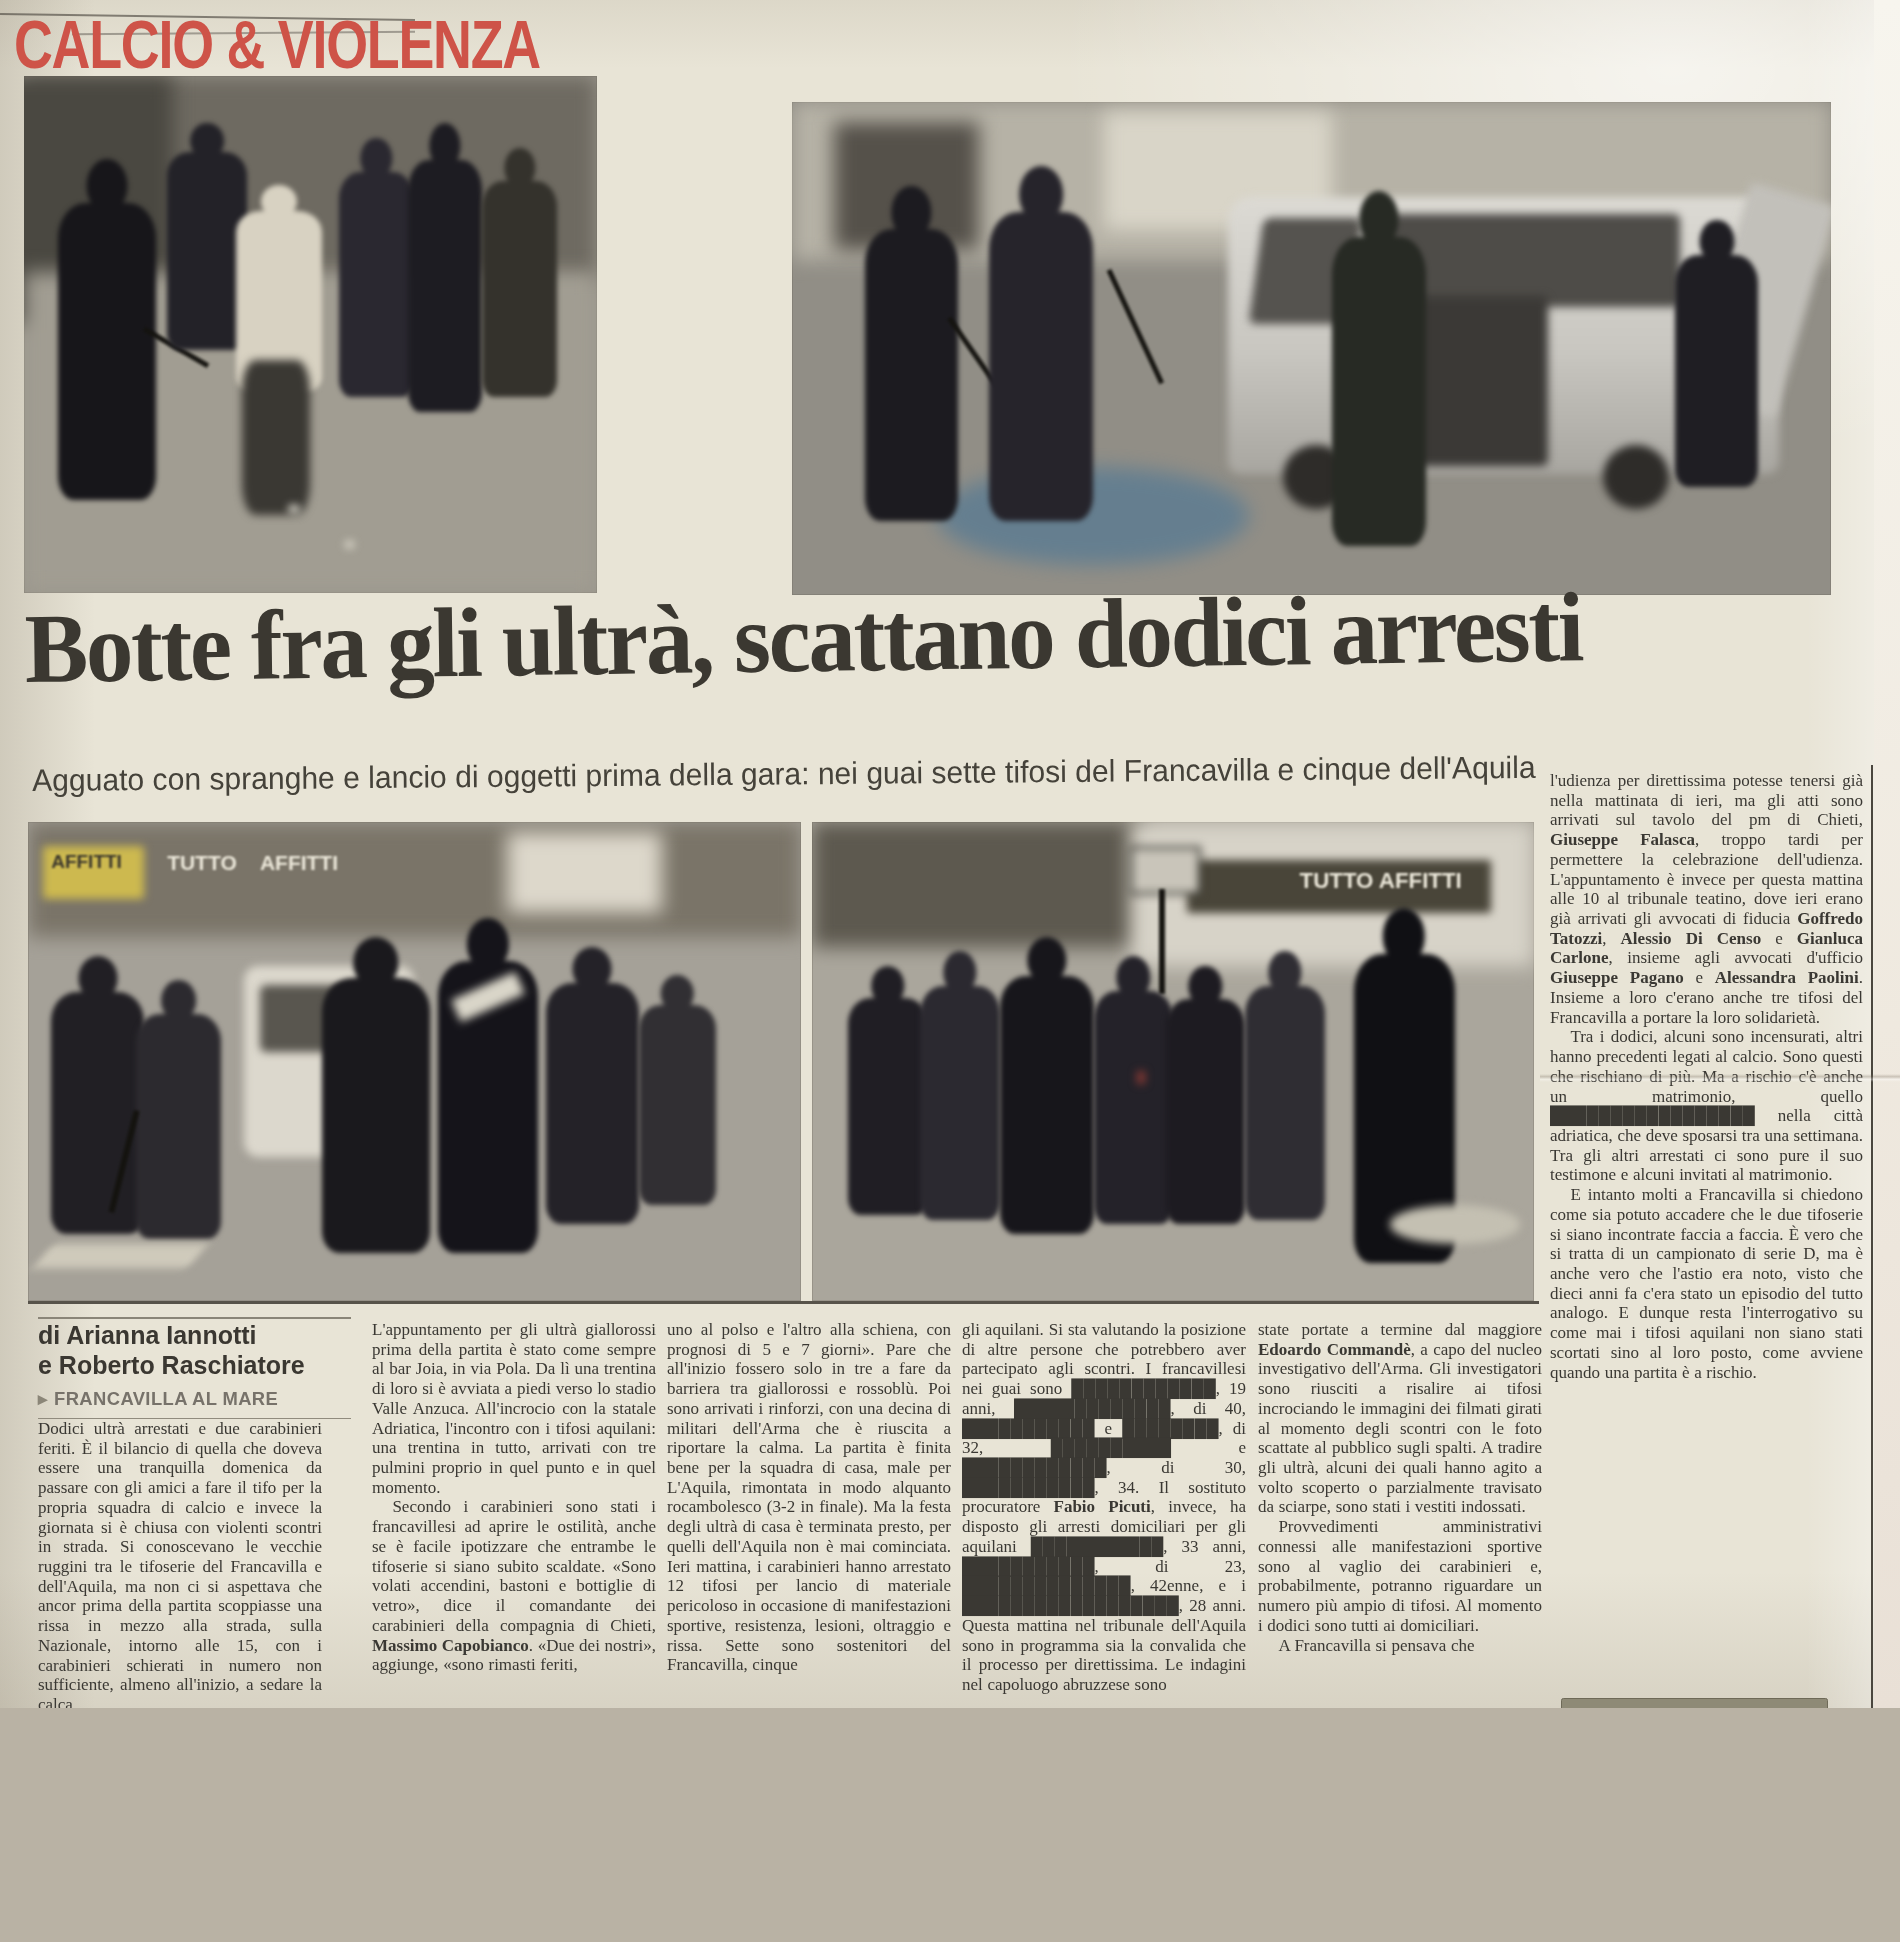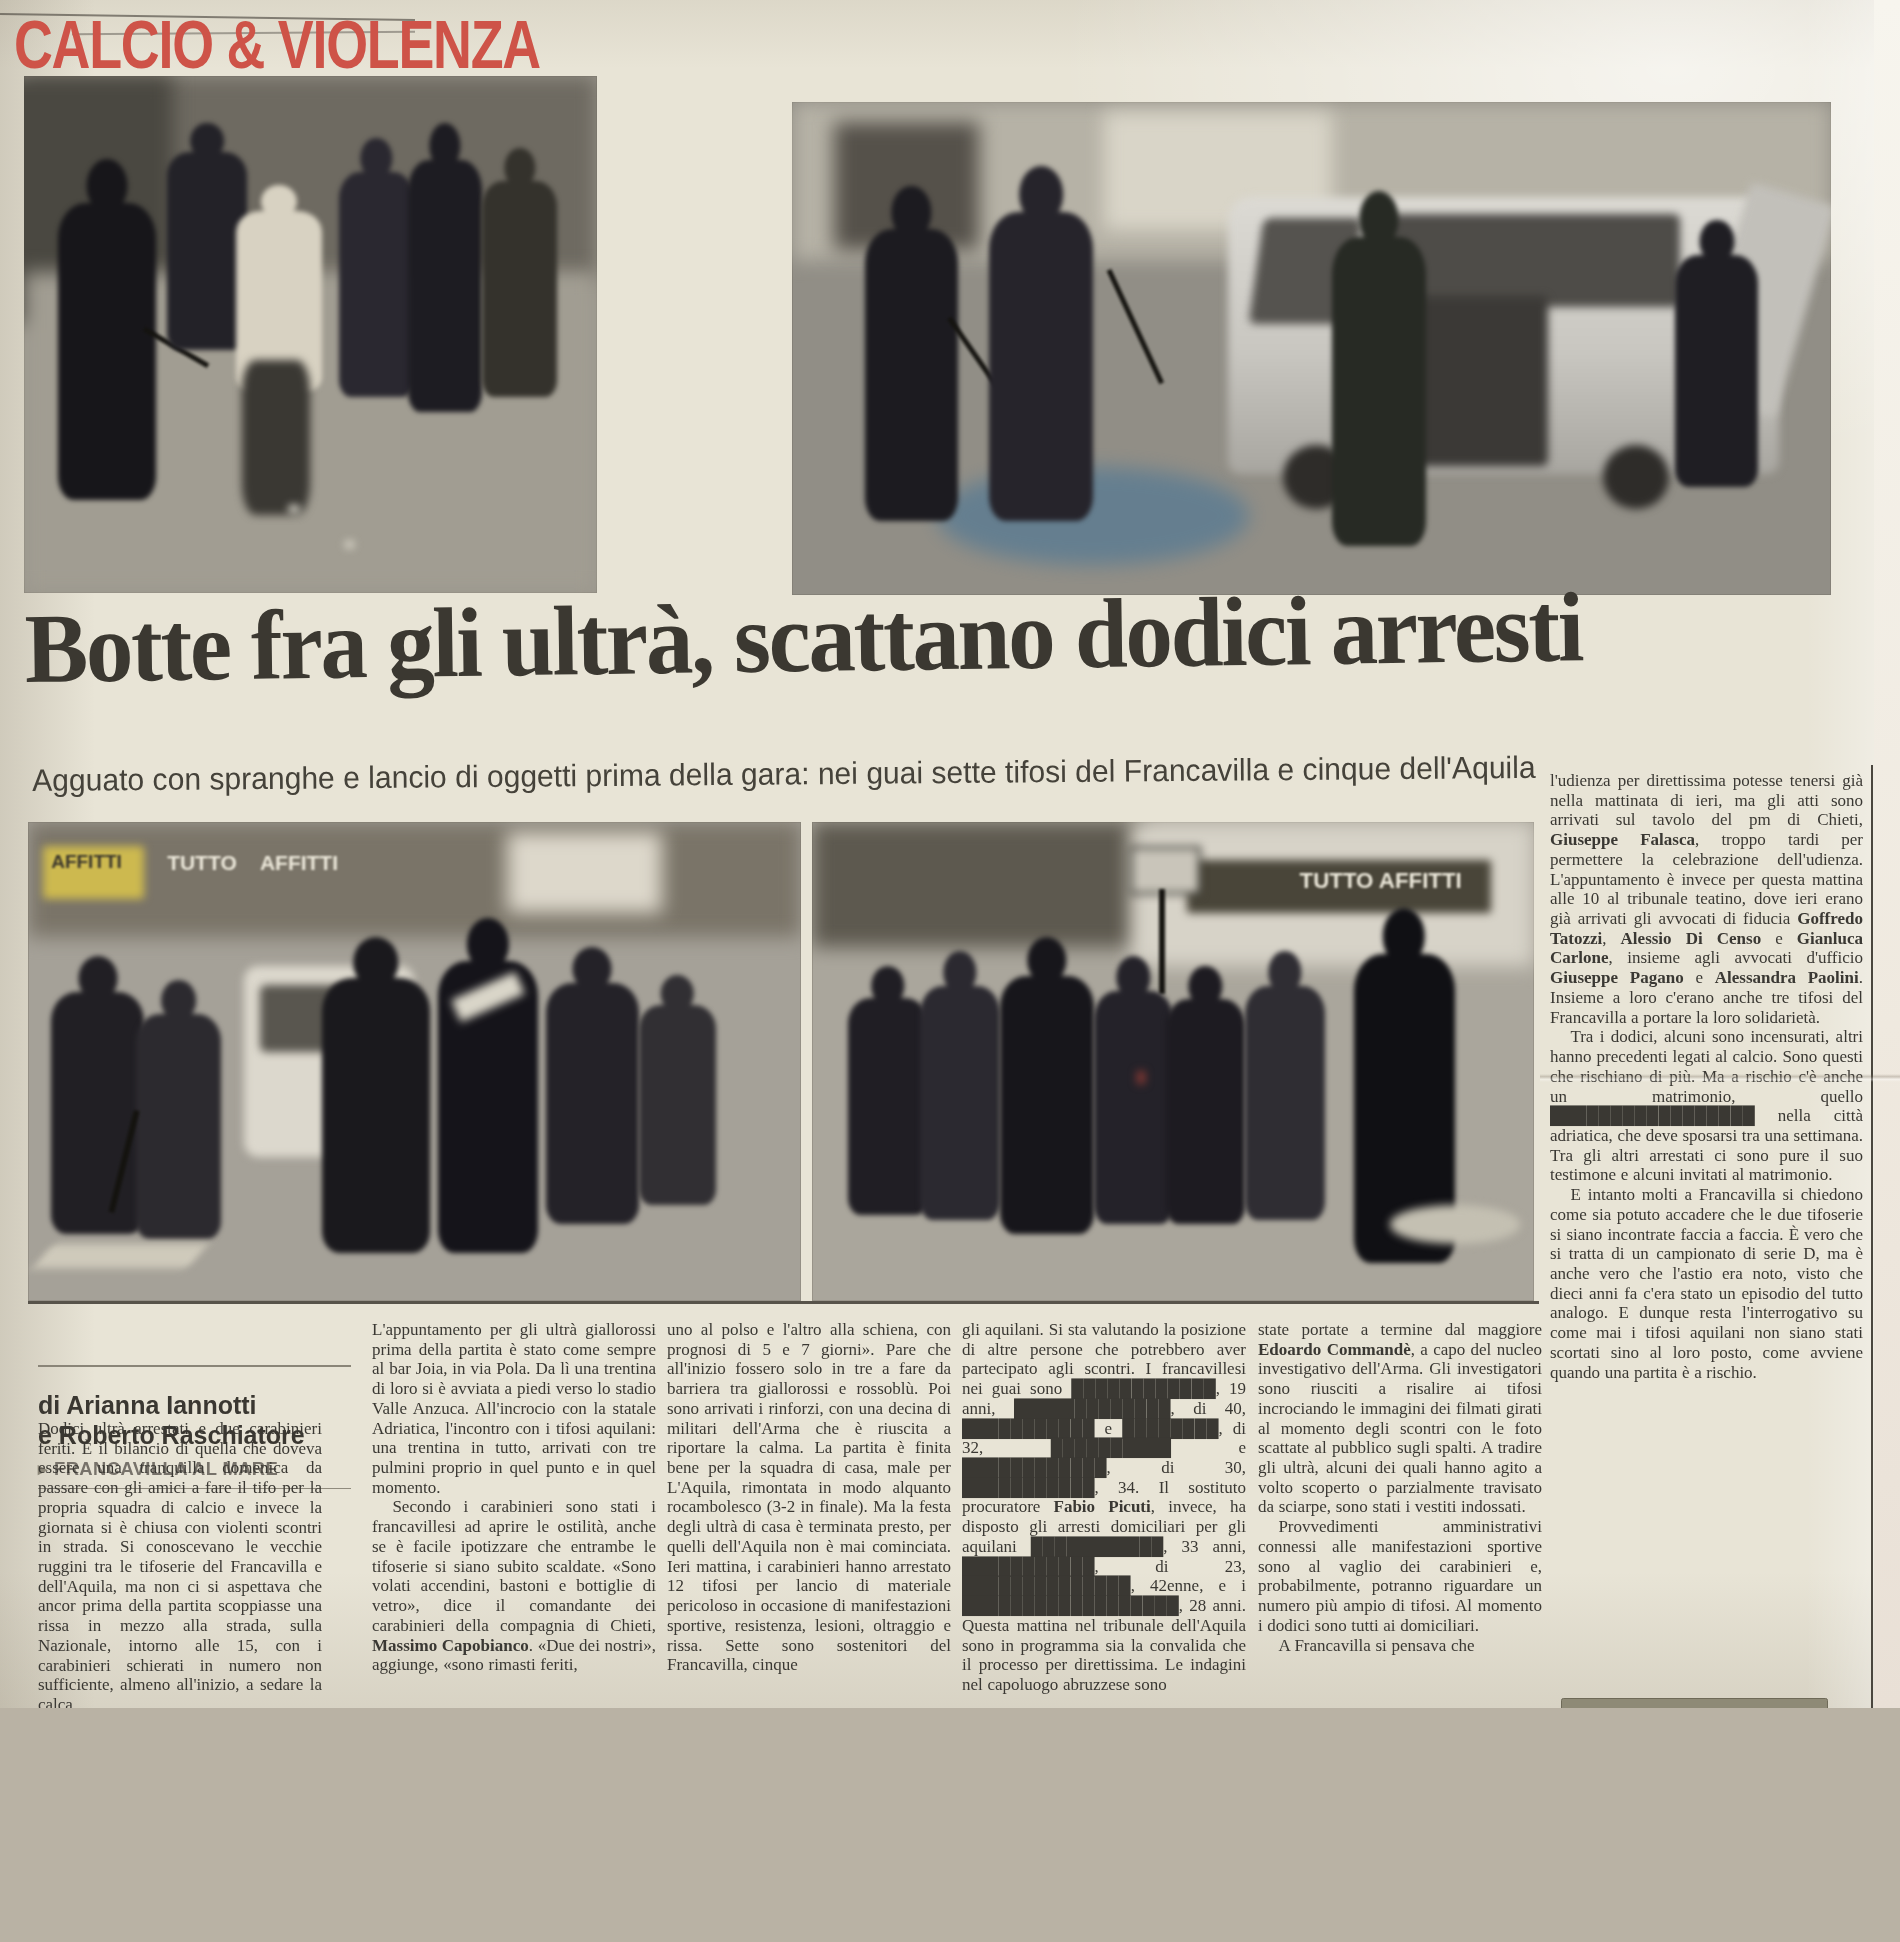--- a/index.html
+++ b/index.html
@@ -43,22 +43,22 @@
   .sign-text{position:absolute; font-family:"Liberation Sans", sans-serif; font-weight:700; color:#ece8da; filter:blur(1.2px); white-space:nowrap;}
   .photo-caption{
     position:absolute; left:613px; top:117px; width:171px;
     font-family:"Liberation Sans", sans-serif; font-weight:700; font-size:21px; line-height:1.33; color:#444138;
   }
 
   
   .rule{position:absolute; background:#57534a;}
   .byline{
     position:absolute; left:38px; top:1317px; width:313px;
-    border-top:2.4px solid #8a8578; padding-top:23px;
-    font-family:"Liberation Sans", sans-serif; color:#3a3731;margin-top:48px;
+    border-top:2.4px solid #8a8578; padding-top:1px;
+    font-family:"Liberation Sans", sans-serif; color:#3a3731;
   }
   .byline .name{font-weight:800; font-size:25px; line-height:1.2;}
   .byline .dateline{margin-top:8px; font-weight:700; font-size:18.4px; color:#77726a; letter-spacing:0.4px; border-bottom:1.6px solid #908b7e; padding-bottom:8px;}
   .byline .marker{color:#8b8678; margin-right:6.4px;}
 
   .textcol{
     position:absolute; overflow:hidden; text-align:justify;
     font-size:17px; line-height:1.16; color:#3a3833; word-spacing:0.4px;
   }
   .textcol p{margin:0;}

